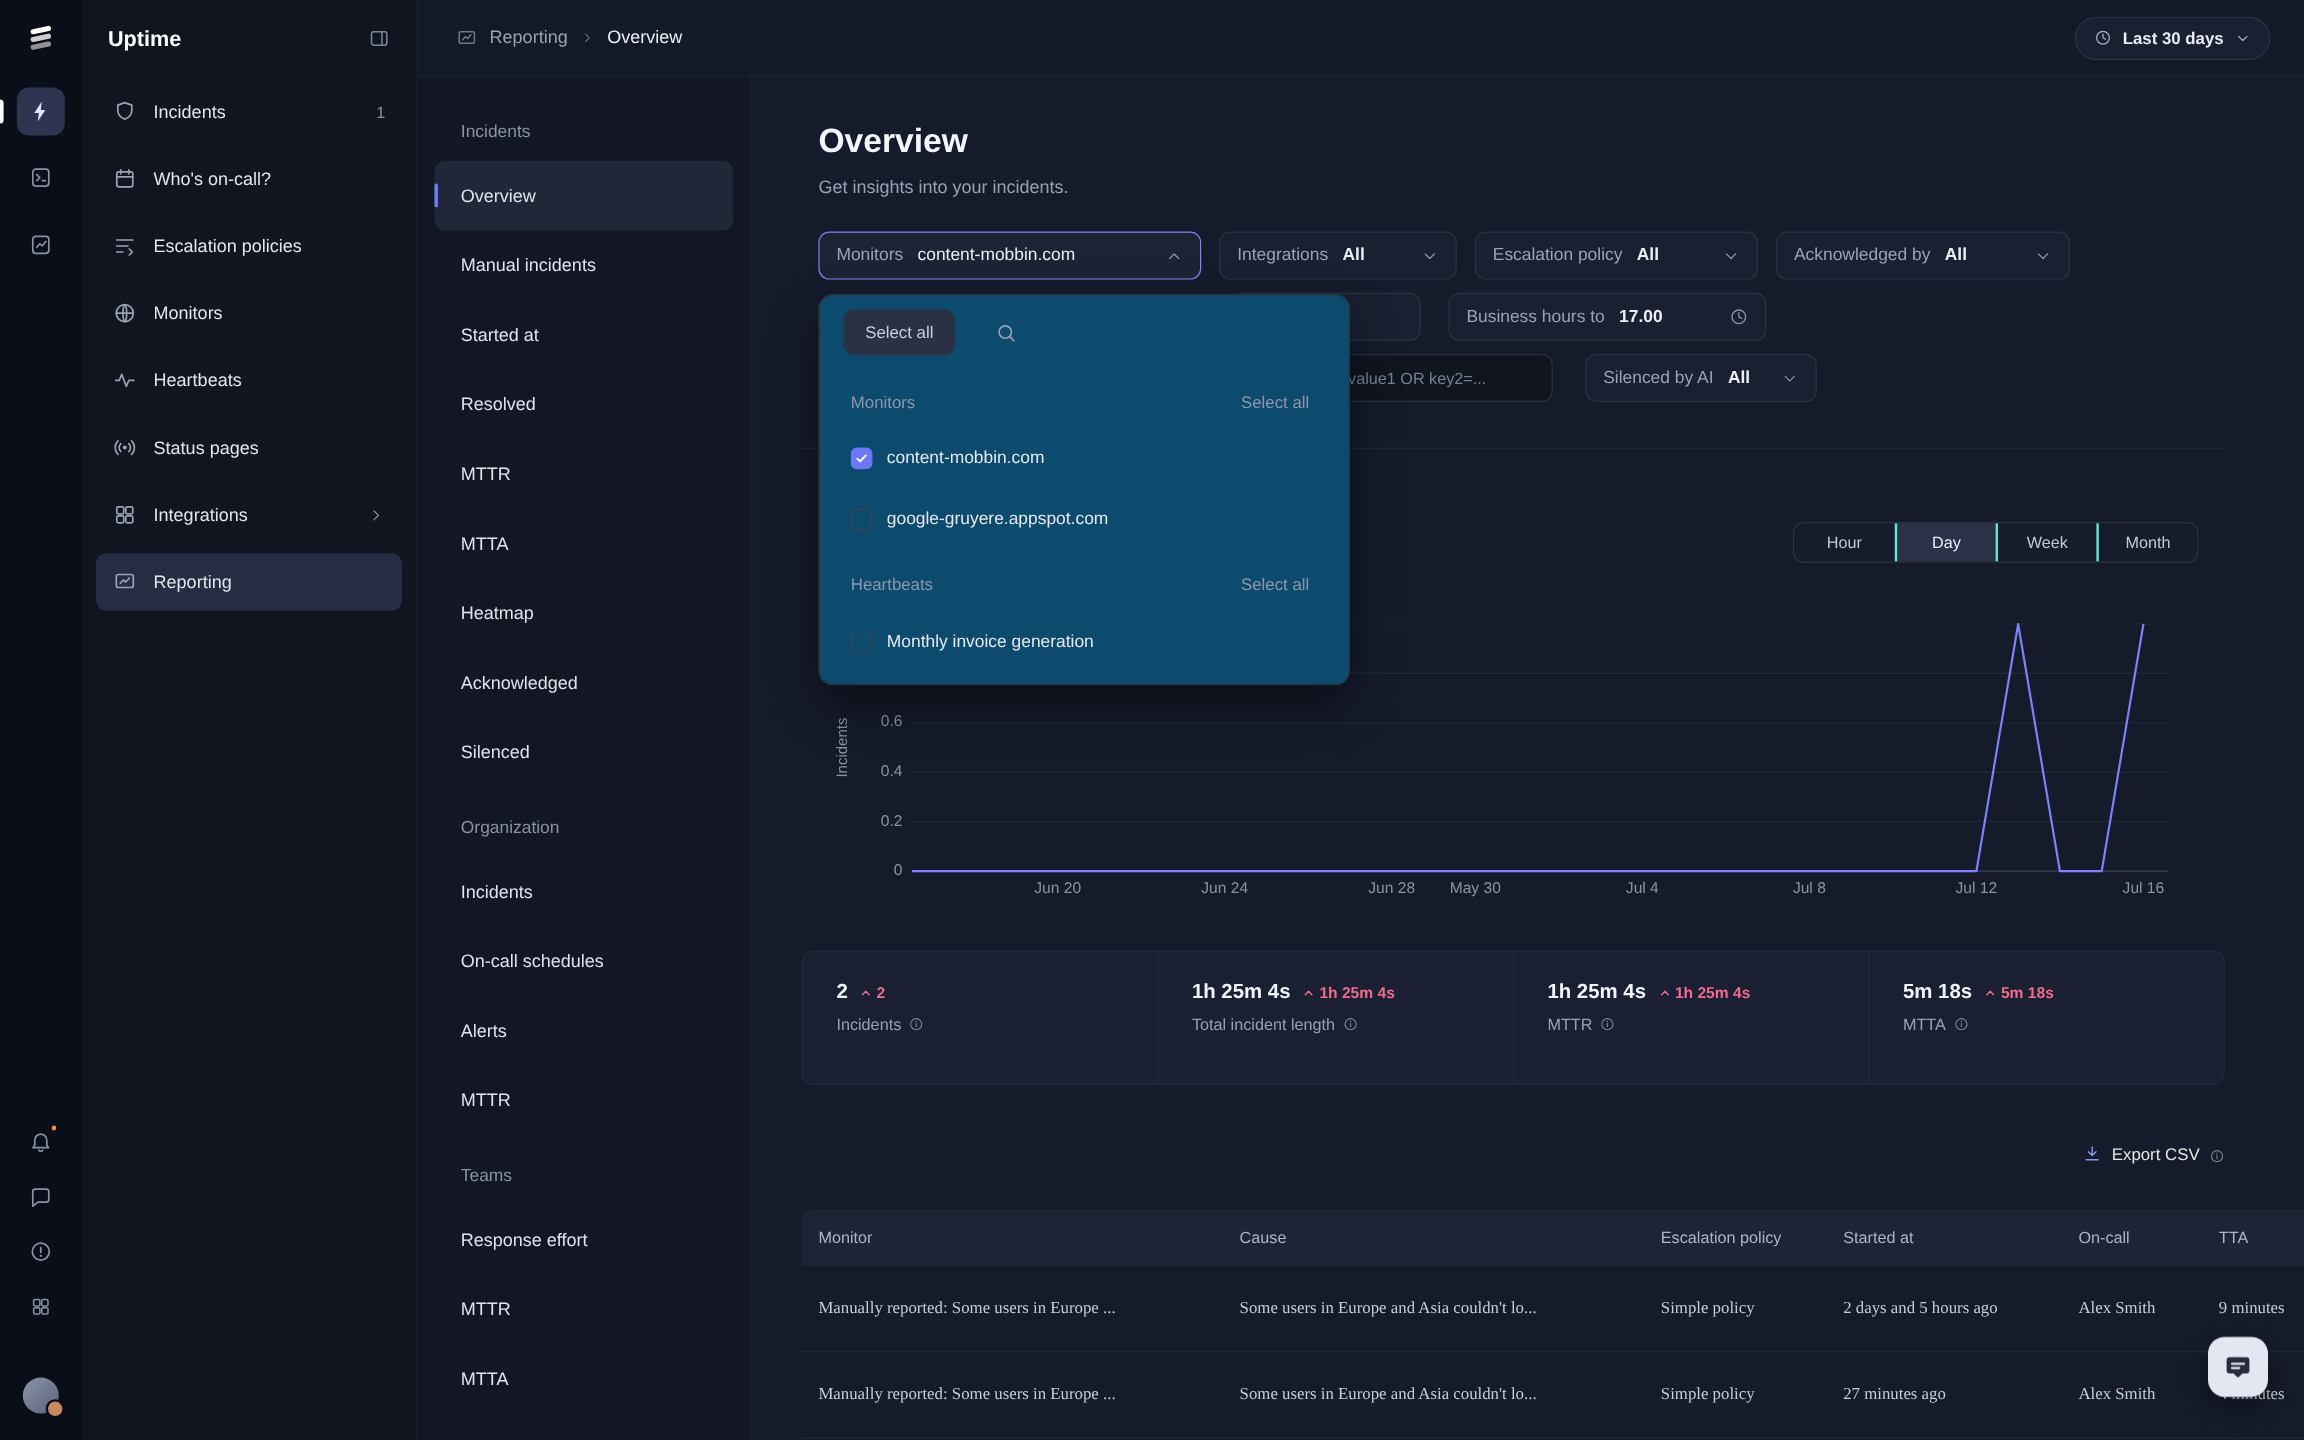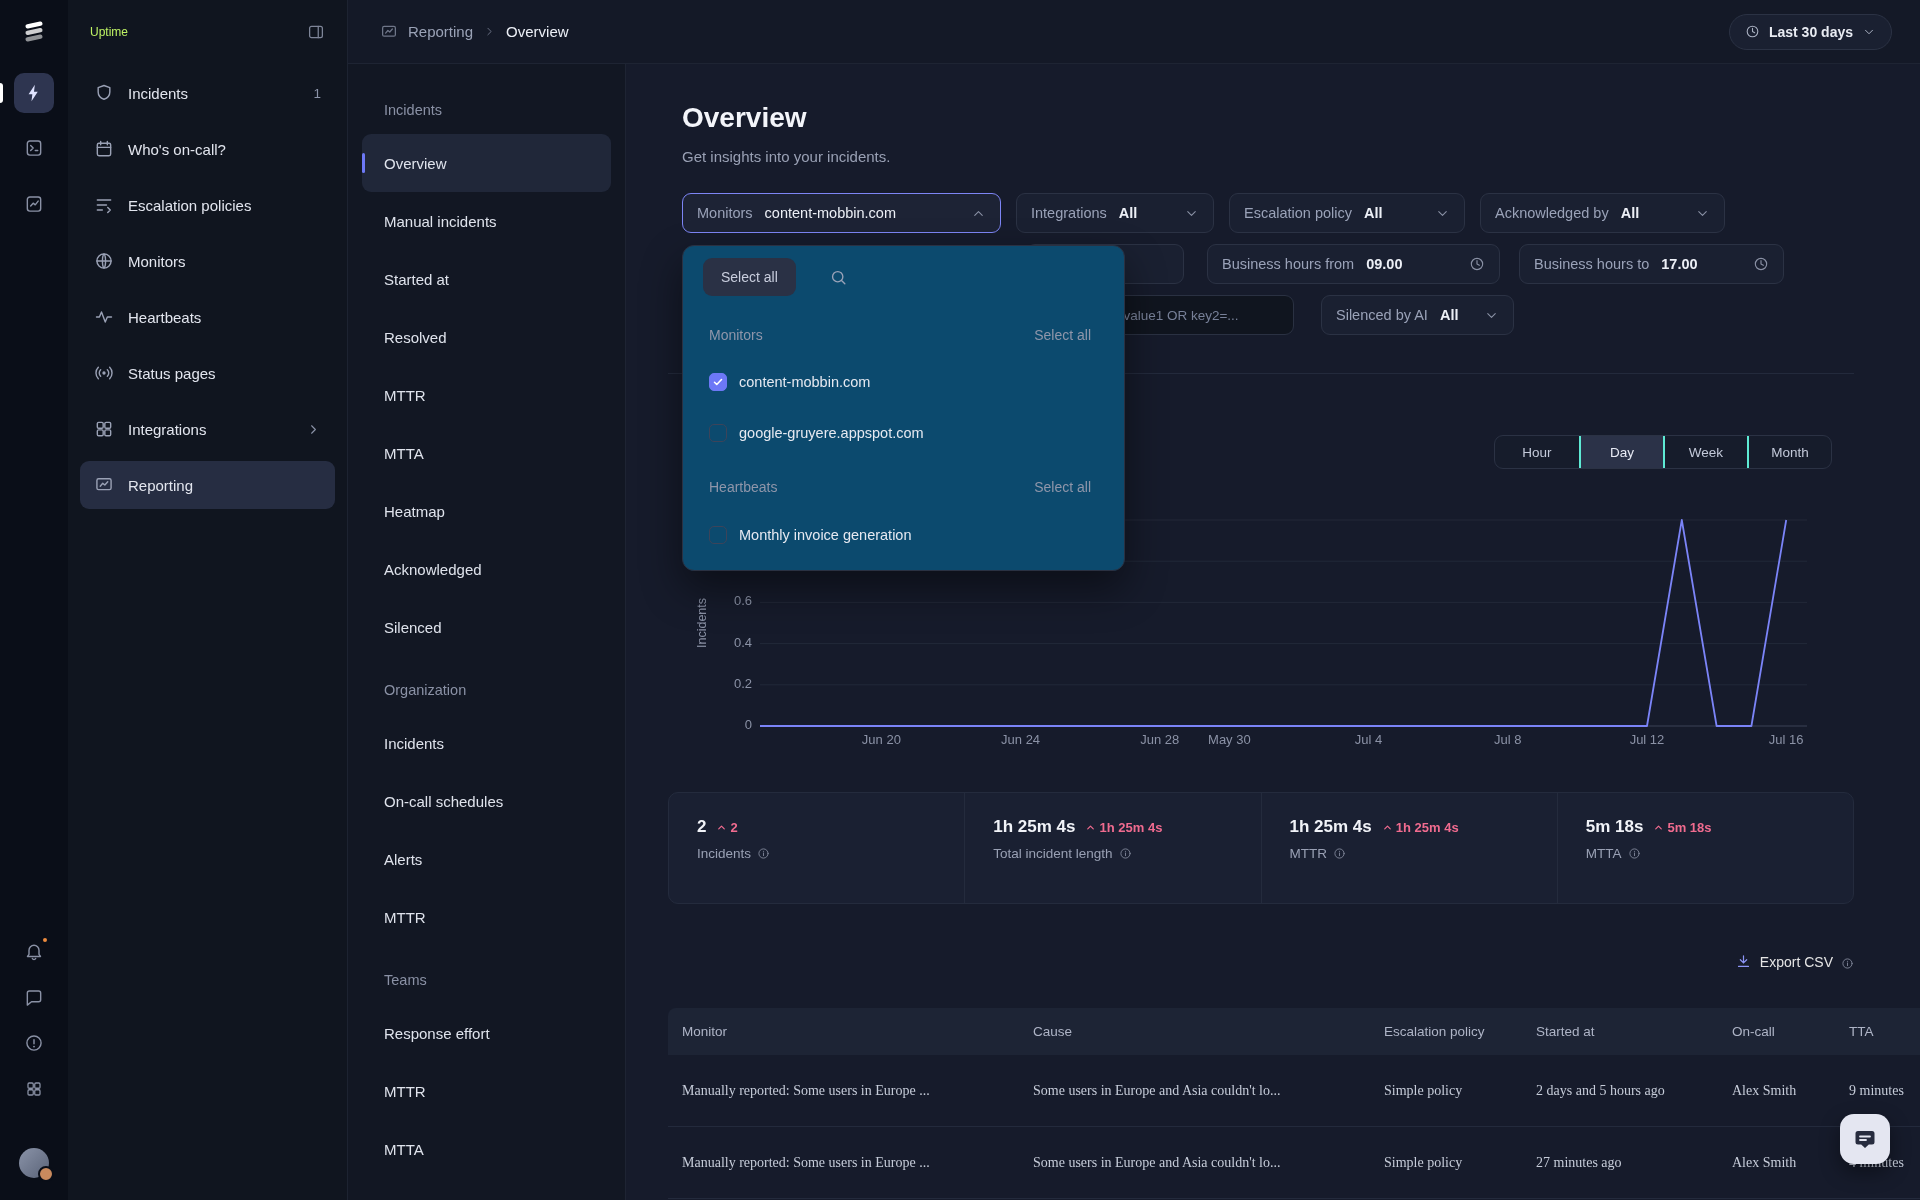--- a/index.html
+++ b/index.html
@@ -21,21 +21,21 @@
   .rail-dot { position:absolute; top:5px; right:5px; width:8px; height:8px; border-radius:50%;
     background:#ee8b3e; border:2px solid #0a0e18; }
   .rail-avatar { position:absolute; left:50%; transform:translateX(-50%); top:1148px; width:30px; height:30px;
     border-radius:50%; background:linear-gradient(135deg,#8a93a8,#5a6378); }
   .rail-avatar .mini { position:absolute; right:-5px; bottom:-4px; width:16px; height:16px; border-radius:50%;
     background:#c98a5e; border:2px solid #0a0e18; }
 
   
   .sidebar { width:280px; background:#10151f; border-right:1px solid #1d2331; flex-shrink:0; }
   .sb-head { height:64px; display:flex; align-items:center; padding:0 22px; }
-  .sb-title { font-size:12px; font-weight:400; color:#bef264; }
+  .sb-title { font-size:18px; font-weight:700; color:#ffffff; }
   .sb-collapse { margin-left:auto; color:#7e8598; display:flex; }
   .sb-nav { padding:5px 12px 0 12px; }
   .sb-item { display:flex; align-items:center; gap:14px; height:48px; margin-bottom:8px;
     border-radius:9px; padding:0 14px; font-size:15px; color:#e2e5ee; cursor:pointer; }
   .sb-item.active { background:#262d42; }
   .sb-item .sicon { color:#9aa1b5; display:flex; }
   .sb-trail { margin-left:auto; color:#8b93a8; font-size:13.5px; display:flex; align-items:center; }
 
   
   .rightcol { flex:1; display:flex; flex-direction:column; min-width:0; }
@@ -398,30 +398,20 @@
             <span class="tail">
                 <svg class="ic" width="15" height="15" viewBox="0 0 24 24">
                   <path d="M6 9l6 6 6-6"></path>
                 </svg>
               </span>
           </div>
         </div>
 
         <div class="pill-fragment"></div>
         <div class="row-bh">
-          <div class="pill w-bhf">
-            <span class="lab">Business hours from</span>
-            <span class="val">09.00</span>
-            <span class="tail">
-                <svg class="ic" width="16" height="16" viewBox="0 0 24 24">
-                  <circle cx="12" cy="12" r="8.5"></circle>
-                  <path d="M12 7v5l3.5 2"></path>
-                </svg>
-              </span>
-          </div>
           <div class="pill w-bht">
             <span class="lab">Business hours to</span>
             <span class="val">17.00</span>
             <span class="tail">
                 <svg class="ic" width="16" height="16" viewBox="0 0 24 24">
                   <circle cx="12" cy="12" r="8.5"></circle>
                   <path d="M12 7v5l3.5 2"></path>
                 </svg>
               </span>
           </div>

